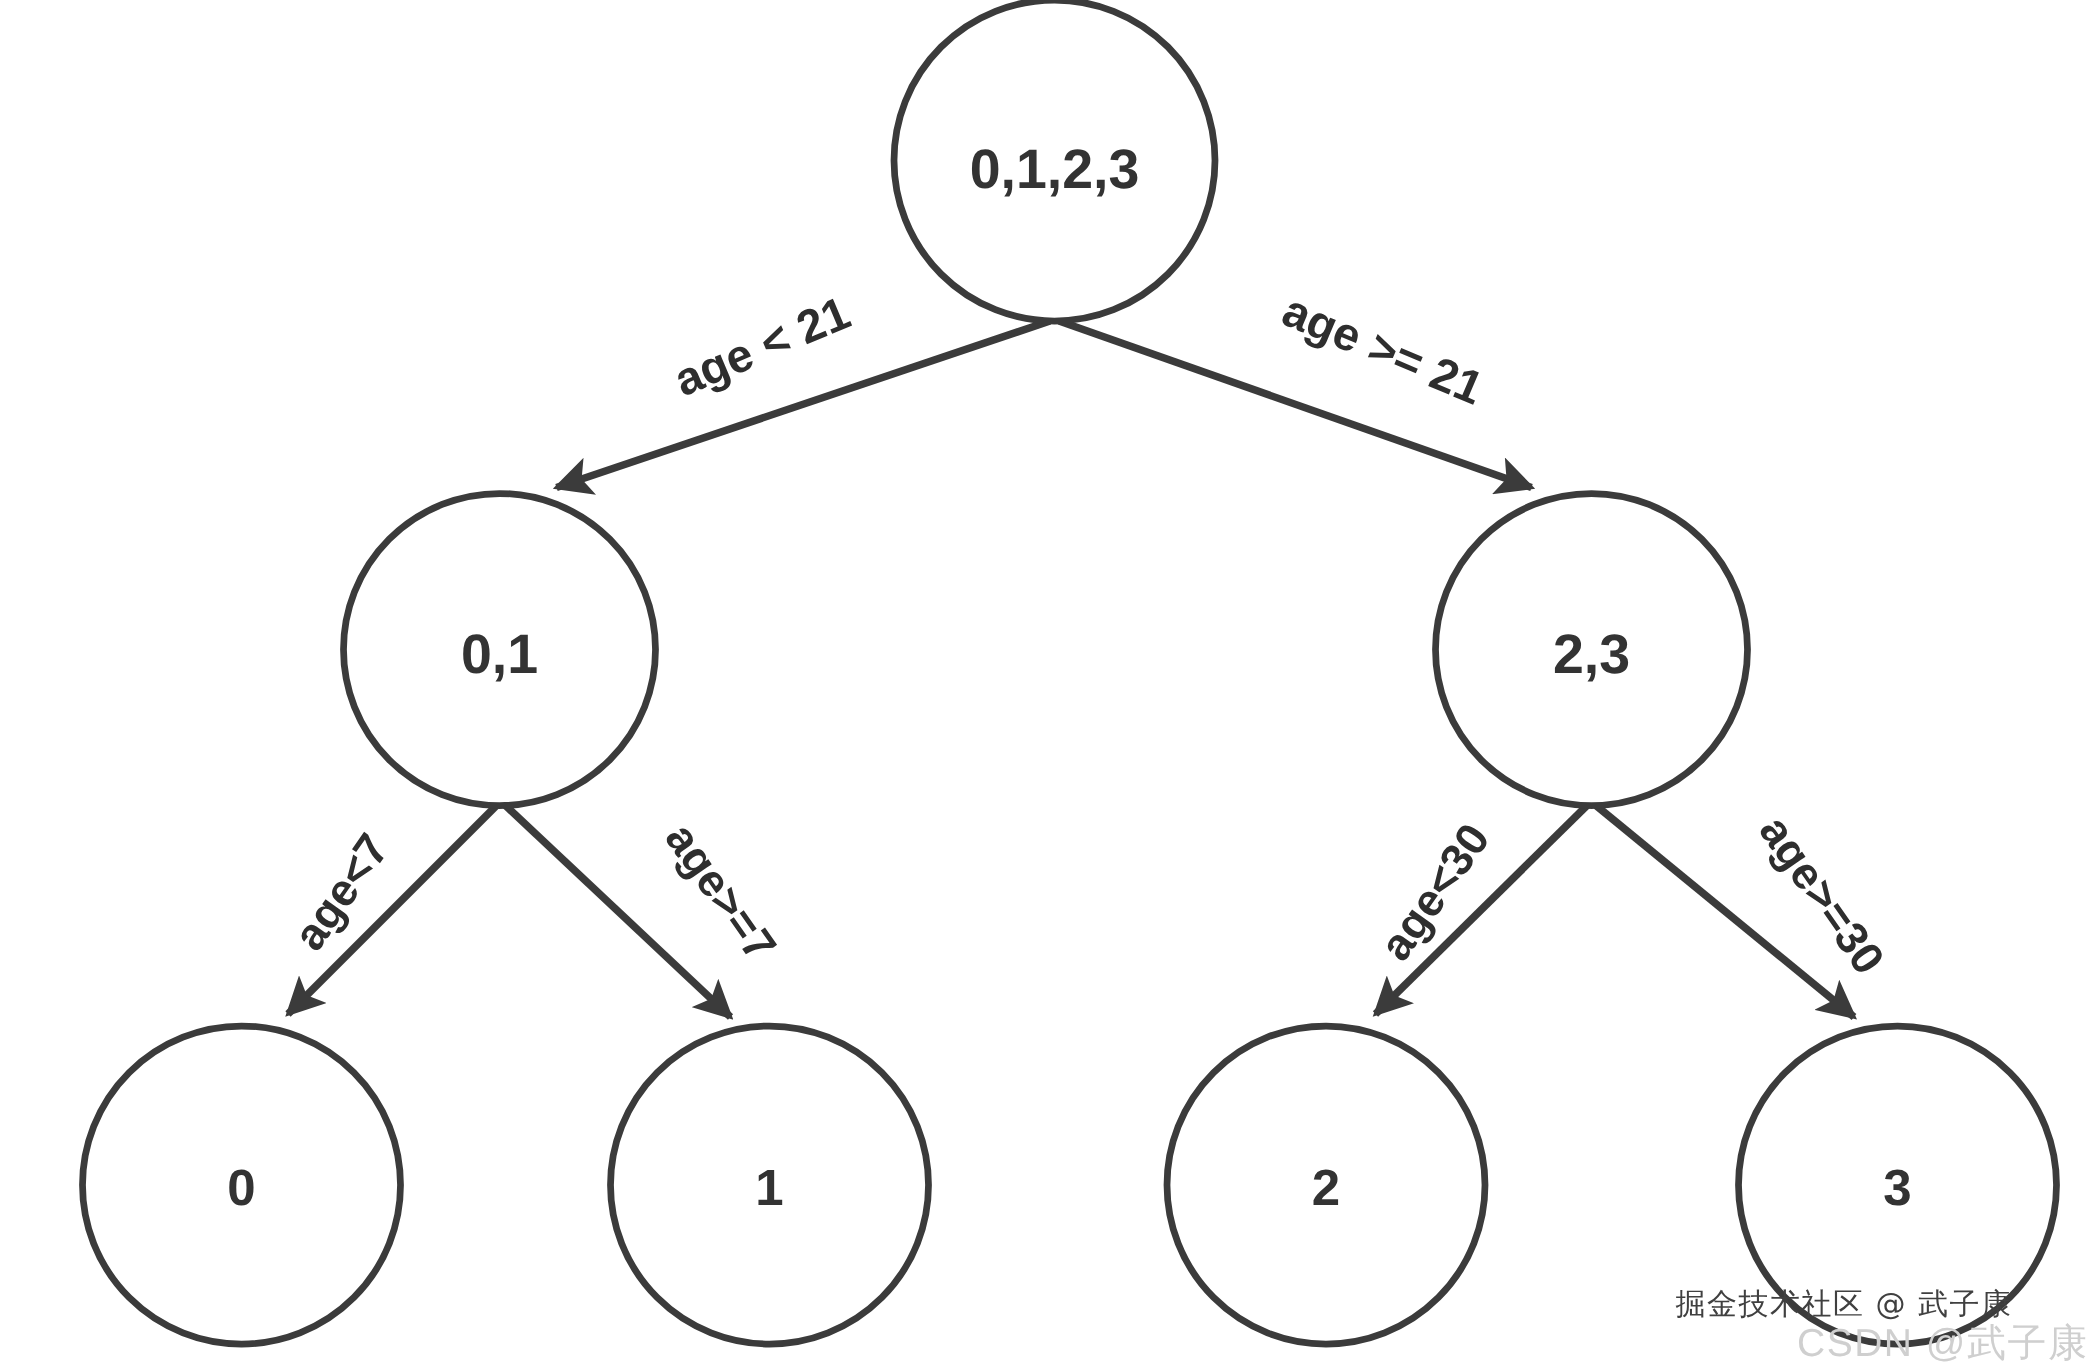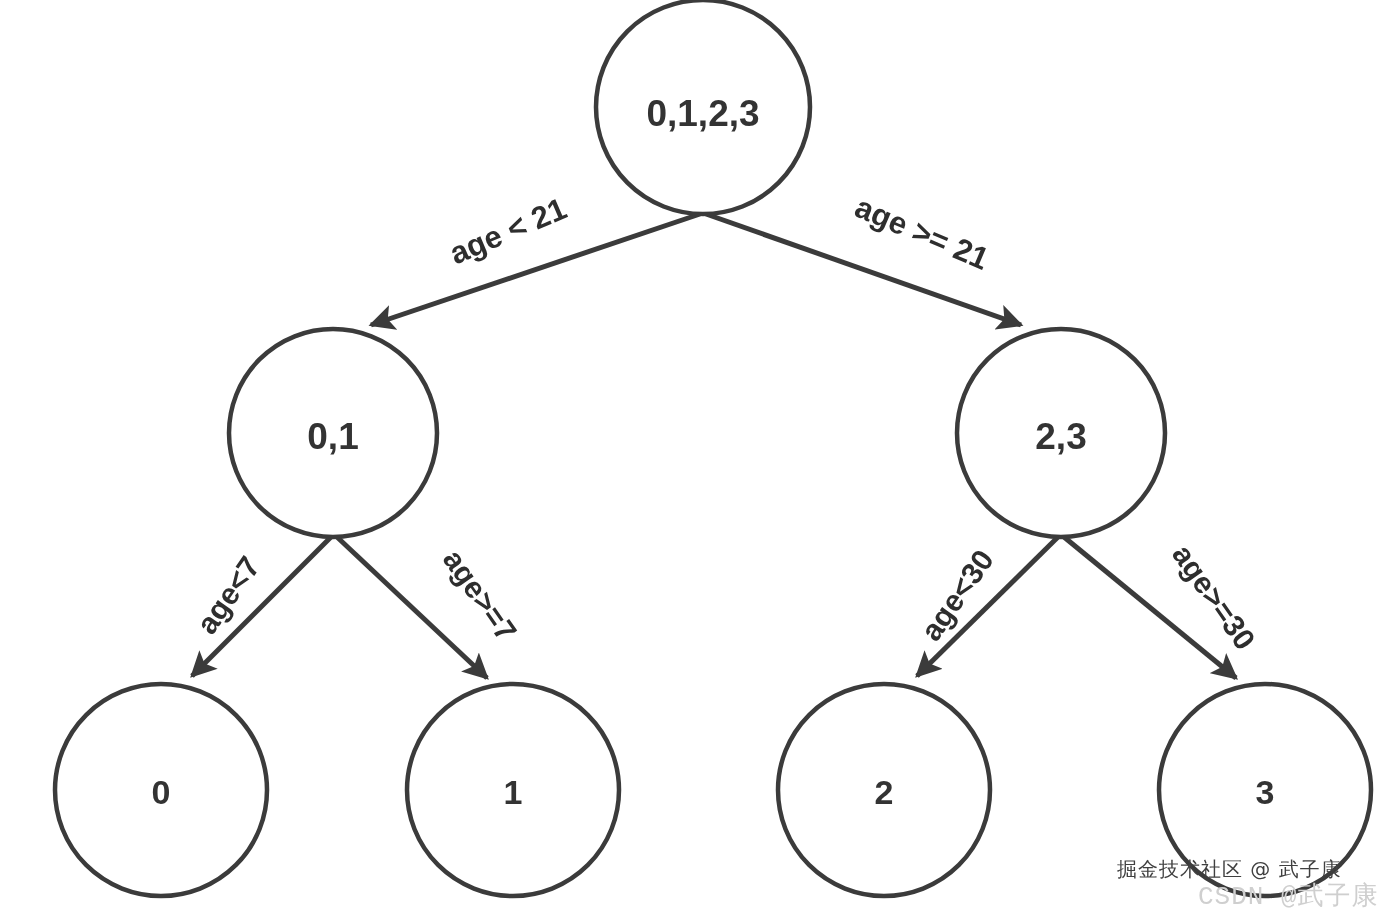--- a/index.html
+++ b/index.html
@@ -68,21 +68,21 @@
     font-family: "DejaVu Sans", sans-serif;
     font-size: 20px;
     color: #404040;
     white-space: nowrap;
     letter-spacing: 1px;
   }
   .watermark-secondary {
     position: absolute;
     left: 1198px;
     top: 878px;
-    font-family: Liberation Mono, monospace;
+    font-family: Liberation Sans, sans-serif;
     font-size: 26px;
     color: #cfcfcf;
     white-space: nowrap;
     letter-spacing: 1px;
   }
 </style>
 </head>
 <body>
 
 <div id="canvas">

